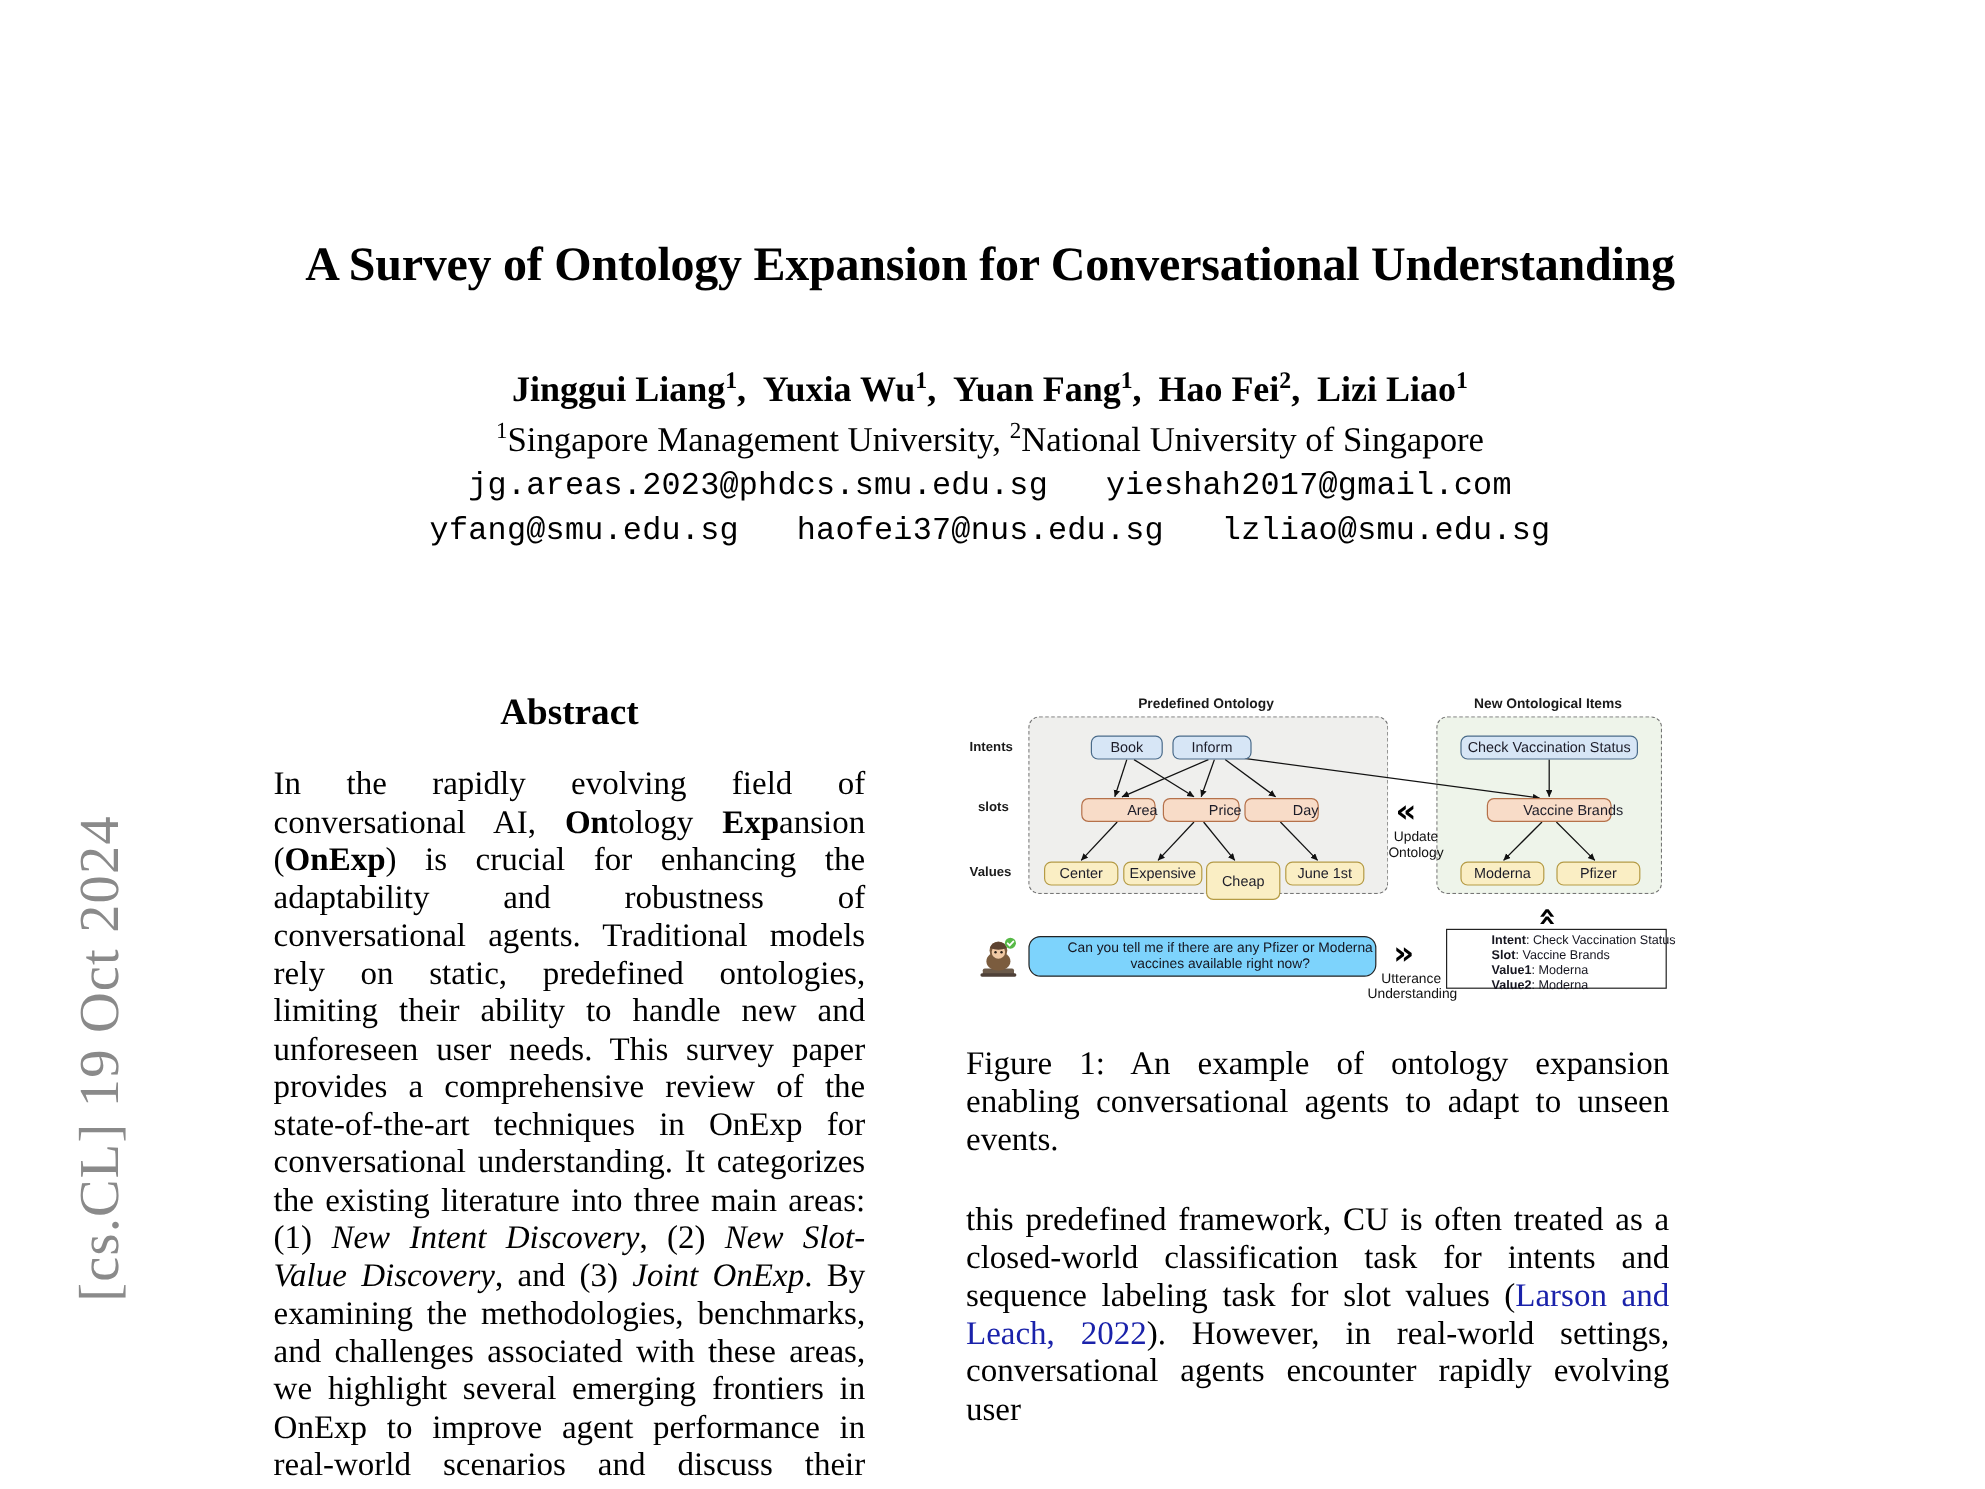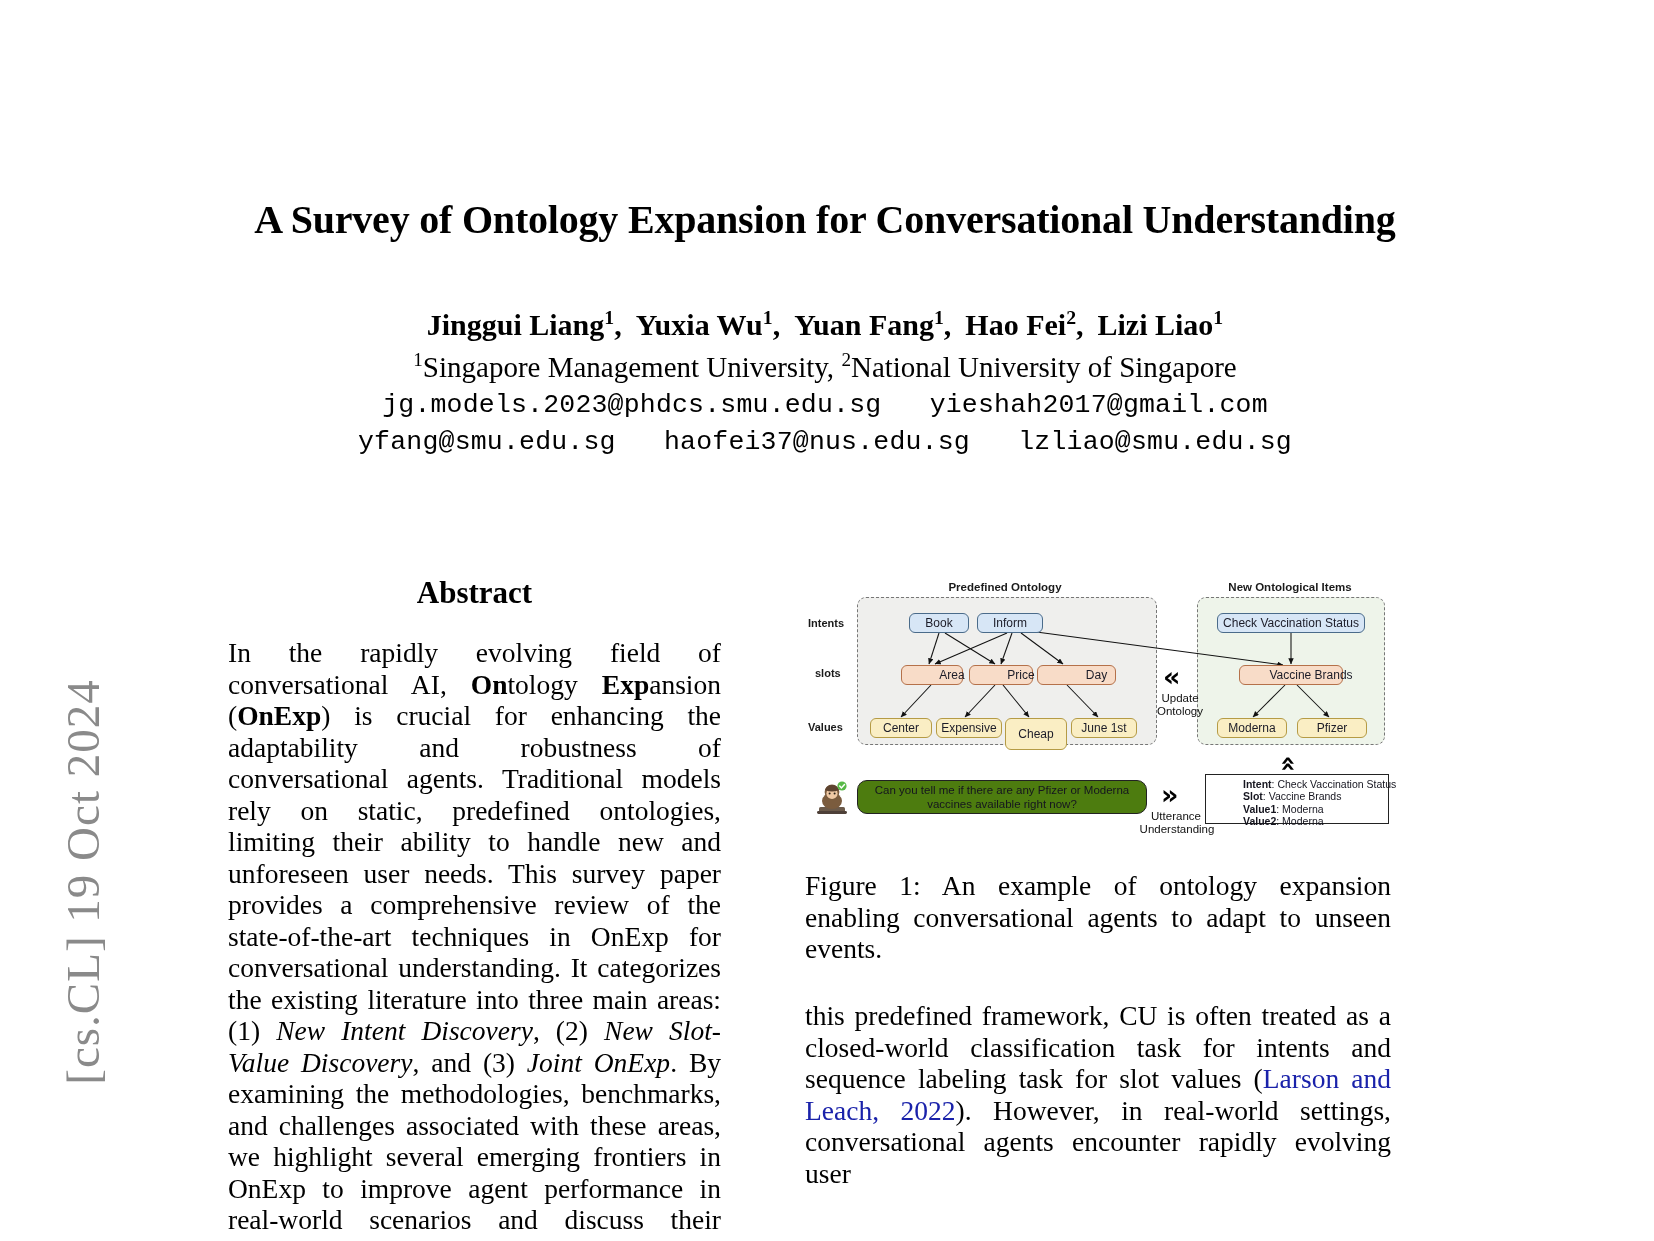--- a/index.html
+++ b/index.html
@@ -190,30 +190,30 @@
     text-align: center;
     line-height: 13px;
     white-space: nowrap;
   }
 
   .bubble {
     position: absolute;
     box-sizing: border-box;
     border: 1.6px solid #222;
     border-radius: 10px;
-    background: #4d7c0f;
+    background: #7dd3fc;
     font-family: "Liberation Sans", sans-serif;
     font-size: 11.5px;
     color: #15151f;
     display: flex;
     align-items: center;
-    justify-content: center;
+    justify-content: flex-end;
     text-align: center;
     line-height: 14px;
-    padding: 2px 16px;
+    padding: 2px 2px;
   }
   #result-box {
     position: absolute;
     box-sizing: border-box;
     border: 1.4px solid #222;
     background: #fff;
     font-family: "Liberation Sans", sans-serif;
     font-size: 10.5px;
     color: #15151f;
     line-height: 12.4px;
@@ -236,21 +236,21 @@
   <div id="title">A Survey of Ontology Expansion for Conversational Understanding</div>
 
   <div id="authors-block">
     <div id="author-line">
       <span>Jinggui Liang</span><sup>1</sup>,<span class="sep"></span><span>Yuxia Wu</span><sup>1</sup>,<span class="sep"></span><span>Yuan Fang</span><sup>1</sup>,<span class="sep"></span><span>Hao Fei</span><sup>2</sup>,<span class="sep"></span><span>Lizi Liao</span><sup>1</sup>
     </div>
     <div id="affil-line">
       <sup>1</sup><span>Singapore Management University,</span>
       <sup>2</sup><span>National University of Singapore</span>
     </div>
-    <div class="email-line">jg.models.2023@phdcs.smu.edu.sg   yieshah2017@gmail.com</div>
+    <div class="email-line">jg.areas.2023@phdcs.smu.edu.sg   yieshah2017@gmail.com</div>
     <div class="email-line">yfang@smu.edu.sg   haofei37@nus.edu.sg   lzliao@smu.edu.sg</div>
   </div>
 
   <div class="col" id="left-col">
     <div id="abstract-heading">Abstract</div>
     <div class="body-text"><span>In the rapidly evolving field of conversational AI, </span><b>On</b><span>tology </span><b>Exp</b><span>ansion (</span><b>OnExp</b><span>) is crucial for enhancing the adaptability and robustness of conversational agents. Traditional models rely on static, predefined ontologies, limiting their ability to handle new and unforeseen user needs. This survey paper provides a comprehensive review of the state-of-the-art techniques in OnExp for conversational understanding. It categorizes the existing literature into three main areas: (1) </span><i>New Intent Discovery</i><span>, (2) </span><i>New Slot-Value Discovery</i><span>, and (3) </span><i>Joint OnExp</i><span>. By examining the methodologies, benchmarks, and challenges associated with these areas, we highlight several emerging frontiers in OnExp to improve agent performance in real-world scenarios and discuss their corresponding challenges.</span></div>
   </div>
 
   <div class="col" id="right-col">
 
@@ -295,21 +295,21 @@
           <line x1="480" y1="110" x2="448" y2="142"></line>
           <line x1="492" y1="110" x2="524" y2="142"></line>
         </g>
       </svg>
 
       <div class="node intent" style="left:104px; top:38px; width:60px; height:20px;">Book</div>
       <div class="node intent" style="left:172px; top:38px; width:66px; height:20px;">Inform</div>
 
       <div class="node slot" style="left:96px;  top:90px; width:62px; height:20px;">Area</div>
       <div class="node slot" style="left:164px; top:90px; width:64px; height:20px;">Price</div>
-      <div class="node slot" style="left:232px; top:90px; width:79px; height:20px;">Day</div>
+      <div class="node slot" style="left:232px; top:90px; width:62px; height:20px;">Day</div>
 
       <div class="node value" style="left:65px;  top:143px; width:62px; height:20px;">Center</div>
       <div class="node value" style="left:131px; top:143px; width:66px; height:20px;">Expensive</div>
       <div class="node value" style="left:200px; top:143px; width:62px; height:32px;">Cheap</div>
       <div class="node value" style="left:266px; top:143px; width:66px; height:20px;">June 1st</div>
 
       <div class="node intent" style="left:412px; top:38px; width:148px; height:20px;">Check Vaccination Status</div>
       <div class="node slot" style="left:434px; top:90px; width:104px; height:20px;">Vaccine Brands</div>
       <div class="node value" style="left:412px; top:143px; width:70px; height:20px;">Moderna</div>
       <div class="node value" style="left:492px; top:143px; width:70px; height:20px;">Pfizer</div>

